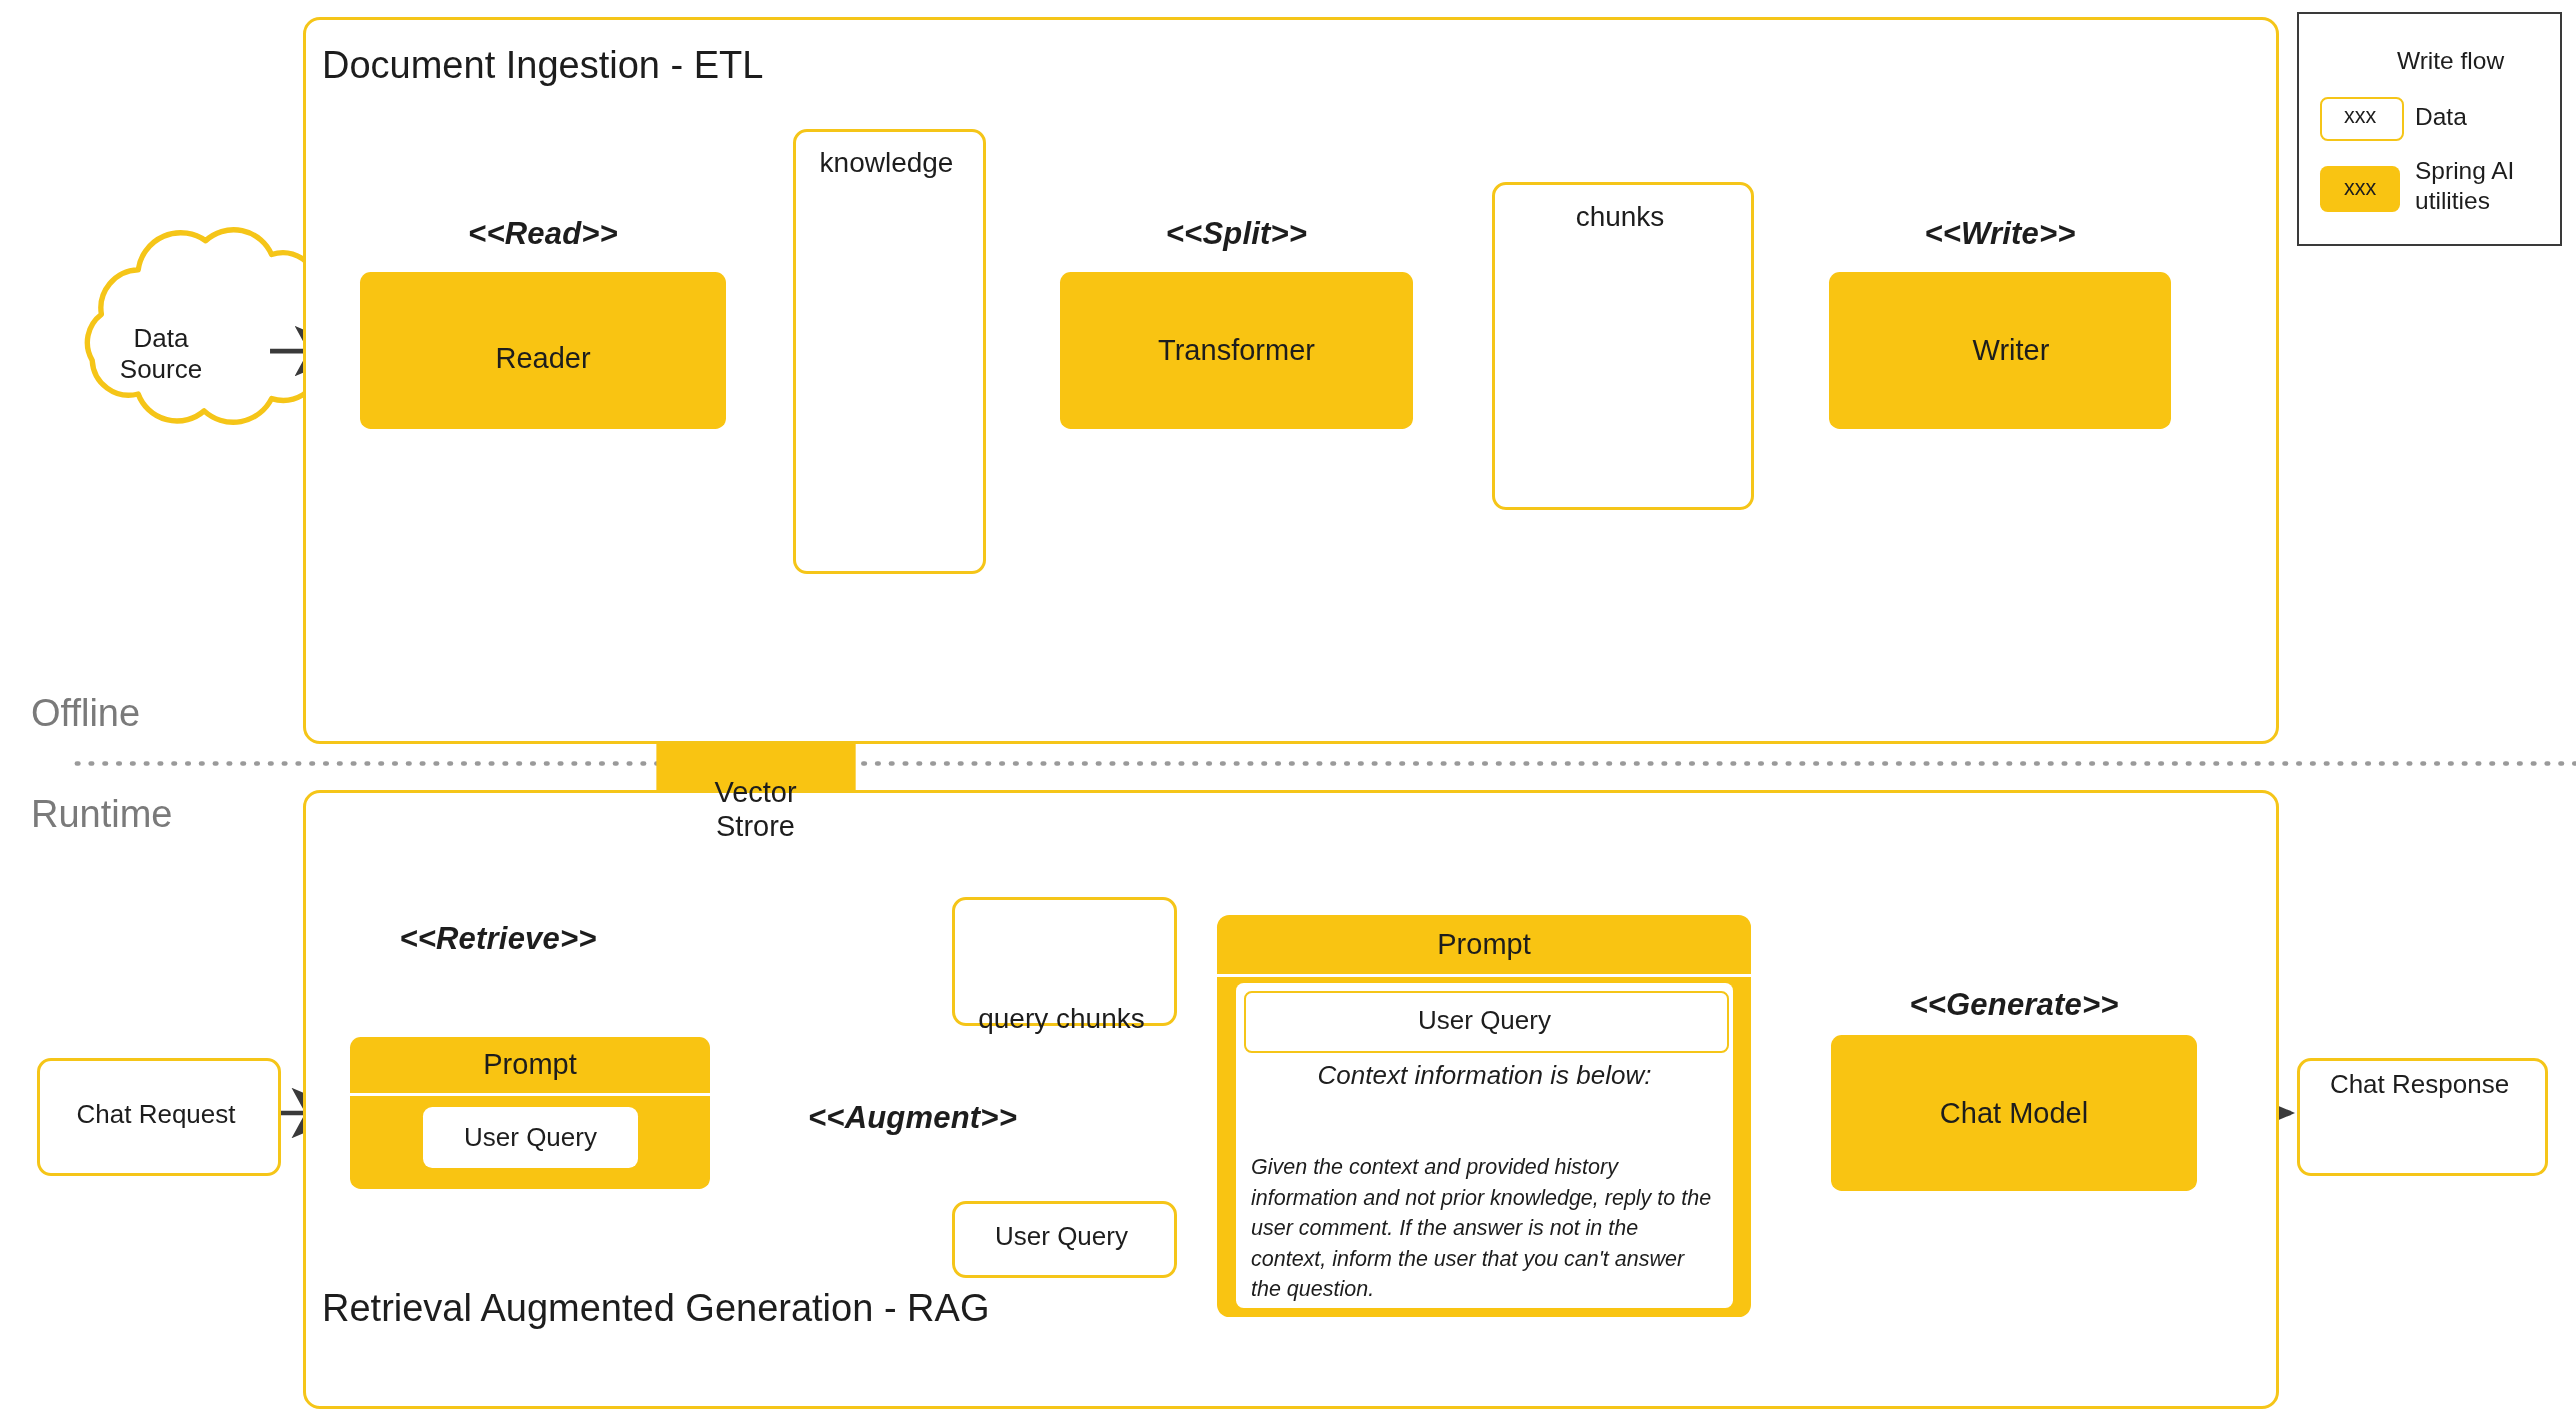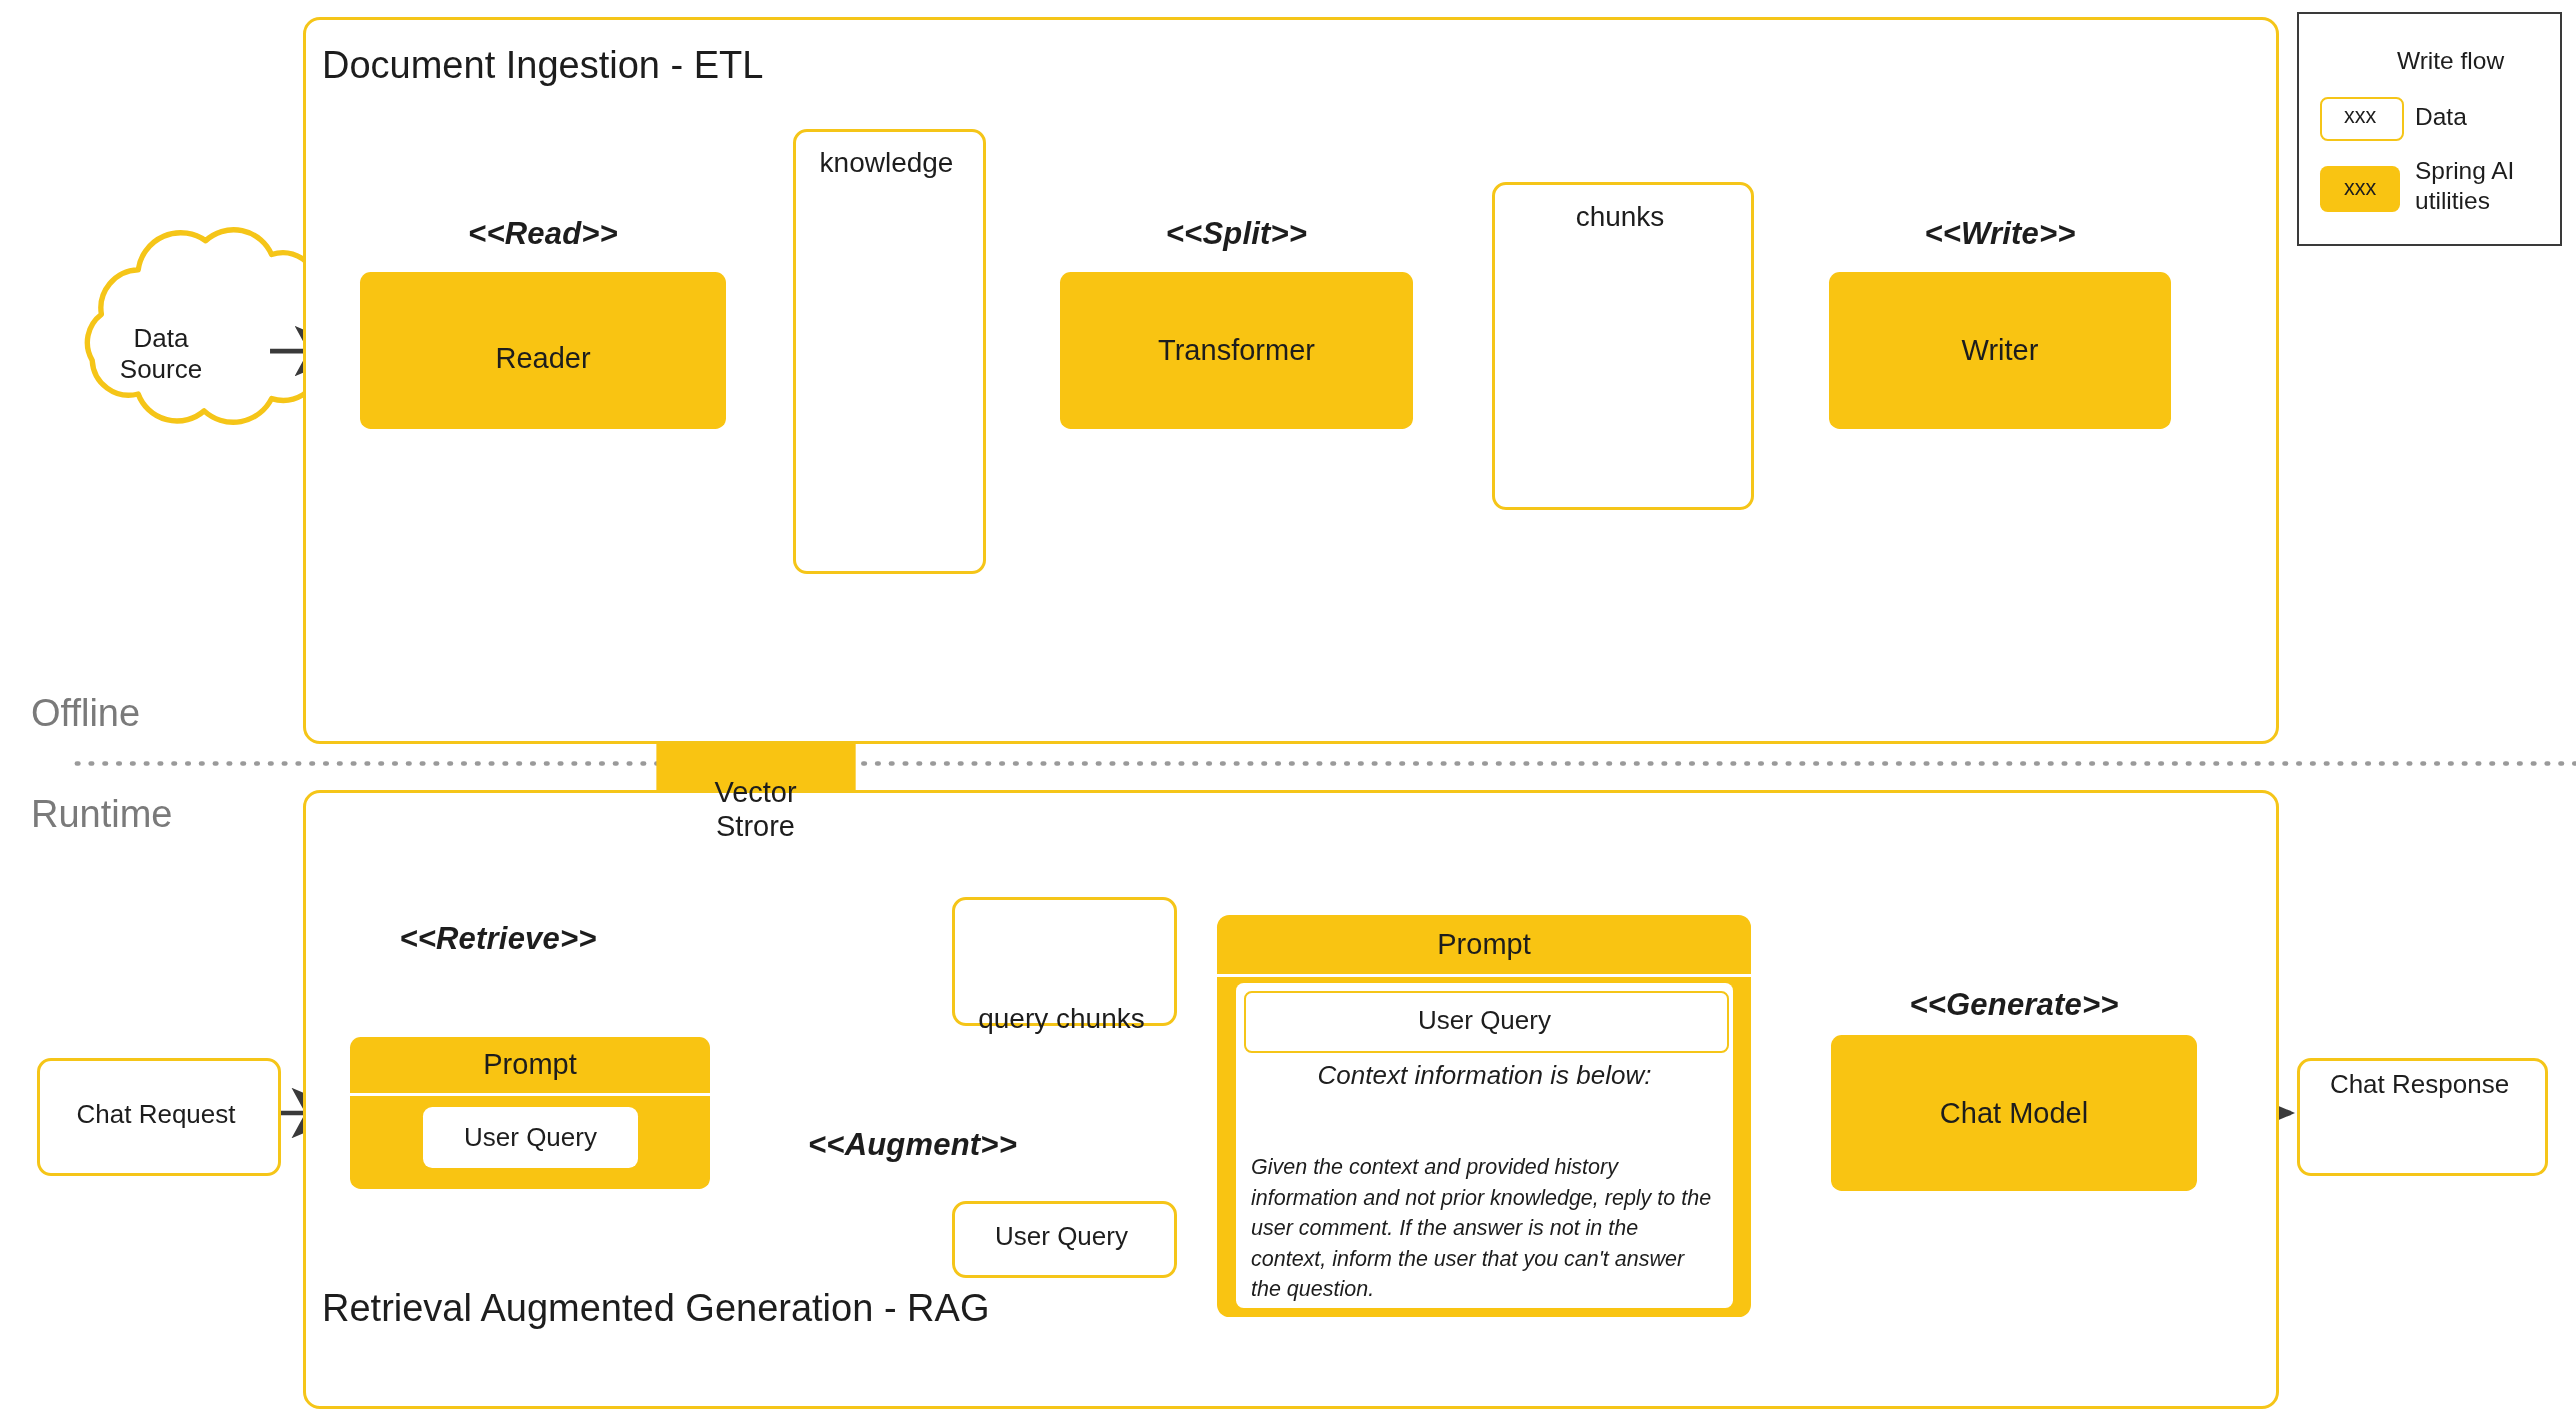--- a/index.html
+++ b/index.html
@@ -158,42 +158,42 @@
 
 <div class="ctr stereo" style="left:1060px;top:215px;width:353px;height:38px;">&lt;&lt;Split&gt;&gt;</div>
 <div class="yellowbox" style="left:1060px;top:272px;width:353px;height:157px;"></div>
 <div class="ctr boxlabel" style="left:1060px;top:272px;width:353px;height:157px;">Transformer</div>
 
 <div class="databox" style="left:1492px;top:182px;width:256px;height:322px;"></div>
 <div class="ctr capLabel" style="left:1492px;top:198px;width:256px;height:38px;">chunks</div>
 
 <div class="ctr stereo" style="left:1829px;top:215px;width:342px;height:38px;">&lt;&lt;Write&gt;&gt;</div>
 <div class="yellowbox" style="left:1829px;top:272px;width:342px;height:157px;"></div>
-<div class="ctr boxlabel" style="left:1829px;top:272px;width:342px;height:157px;">Writer</div>
+<div class="ctr boxlabel" style="left:1829px;top:272px;width:342px;height:157px;padding-left:11px;">Writer</div>
 
 <div class="ctr boxlabel" style="left:656px;top:767px;width:199px;height:84px;flex-direction:column;">
   <span>Vector</span>
   <span>Strore</span>
 </div>
 
 <div class="databox" style="left:37px;top:1058px;width:238px;height:112px;"></div>
 <div class="ctr datalabel" style="left:37px;top:1058px;width:238px;height:112px;">Chat Request</div>
 
 <div class="ctr stereo" style="left:337px;top:920px;width:322px;height:38px;">&lt;&lt;Retrieve&gt;&gt;</div>
 
 <div class="yellowbox" style="left:350px;top:1037px;width:360px;height:152px;"></div>
 <div class="ctr boxlabel" style="left:350px;top:1043px;width:360px;height:43px;">Prompt</div>
 <div class="abs" style="left:350px;top:1093px;width:360px;height:3.1px;background:#ffffff;"></div>
 <div class="abs" style="left:423px;top:1107px;width:215px;height:61px;background:#fff;border-radius:9.2px;"></div>
 <div class="ctr datalabel" style="left:423px;top:1107px;width:215px;height:61px;">User Query</div>
 
 <div class="databox" style="left:952px;top:897px;width:219px;height:123px;"></div>
 <div class="ctr capLabel" style="left:952px;top:972px;width:219px;height:37px;margin-top:28px;">query chunks</div>
 
-<div class="ctr stereo" style="left:805px;top:1126px;width:215px;height:38px;">&lt;&lt;Augment&gt;&gt;</div>
+<div class="ctr stereo" style="left:805px;top:1099px;width:215px;height:38px;">&lt;&lt;Augment&gt;&gt;</div>
 
 <div class="databox" style="left:952px;top:1201px;width:219px;height:71px;"></div>
 <div class="ctr datalabel" style="left:952px;top:1201px;width:219px;height:71px;">User Query</div>
 
 <div class="yellowbox" style="left:1217px;top:915px;width:534px;height:402px;border-radius:12.3px;"></div>
 <div class="ctr boxlabel" style="left:1217px;top:923px;width:534px;height:43px;">Prompt</div>
 <div class="abs" style="left:1217px;top:974px;width:534px;height:3.1px;background:#ffffff;"></div>
 <div class="abs" style="left:1236px;top:983px;width:497px;height:325px;background:#fff;border-radius:7.7px;"></div>
 <div class="abs" style="left:1244px;top:991px;width:481px;height:58px;background:#fff;border:2.3px solid #F5C518;border-radius:7.7px;"></div>
 <div class="ctr datalabel" style="left:1244px;top:991px;width:481px;height:58px;">User Query</div>

